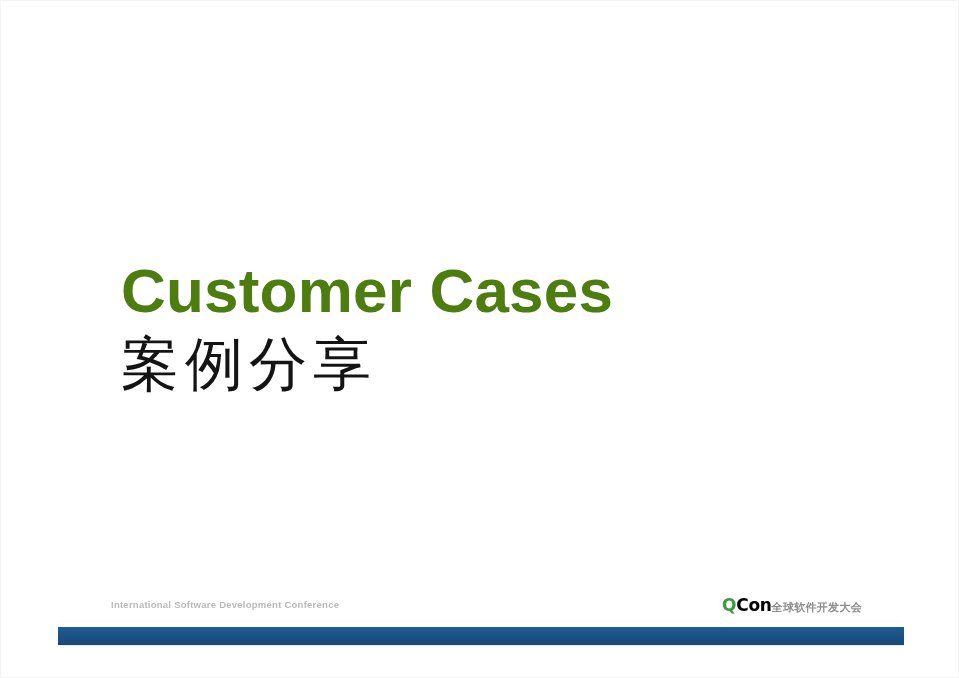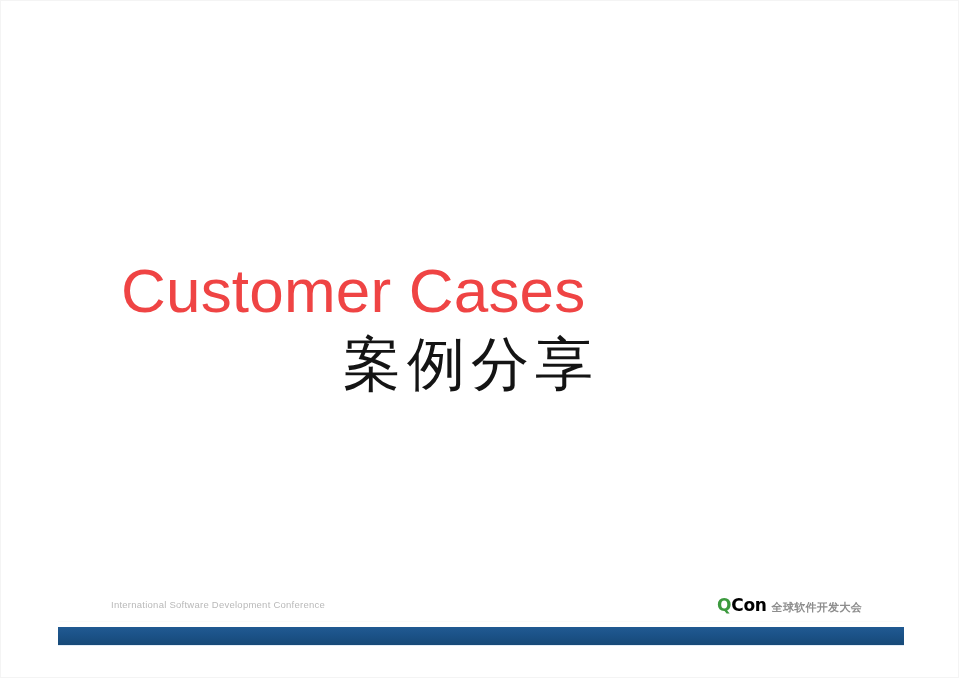--- a/index.html
+++ b/index.html
@@ -29,55 +29,54 @@
   .title-block {
     position: absolute;
     left: 120px;
     top: 258px;
     width: 700px;
   }
 
   .title-main {
     font-family: "Liberation Sans", sans-serif;
     font-size: 62px;
-    font-weight: 400;
+    font-weight: 700;
     line-height: 1.02;
     letter-spacing: 0.2px;
-    color: #ef4444;
+    color: #4d7c0f;
     white-space: nowrap;
   }
 
   .title-sub {
     font-family: "Liberation Serif", "DejaVu Serif", serif;
     font-size: 58px;
     font-weight: 400;
     line-height: 1.15;
     letter-spacing: 6px;
     color: #141414;
     margin-top: 10px;
     white-space: nowrap;
-    text-align: center;
   }
 
   
   .footer {
     position: absolute;
     left: 0;
     right: 0;
     bottom: 0;
     height: 90px;
   }
 
   .footer-tagline {
     position: absolute;
     left: 110px;
     top: 12px;
     font-family: "Liberation Sans", sans-serif;
     font-size: 9.5px;
-    font-weight: 400;
+    font-weight: 700;
     letter-spacing: 0.25px;
     color: #b9b9b9;
     white-space: nowrap;
   }
 
   .footer-logo {
     position: absolute;
     right: 96px;
     top: 8px;
     display: flex;
@@ -99,21 +98,20 @@
     font-weight: 700;
     color: #000000;
     letter-spacing: -0.3px;
   }
 
   .logo-cn {
     font-family: "DejaVu Sans", "Liberation Sans", sans-serif;
     font-size: 11px;
     font-weight: 600;
     color: #8d8d8d;
-    margin-left: 5px;
     letter-spacing: 0.3px;
   }
 
   
   .accent-bar {
     position: absolute;
     left: 57px;
     top: 40px;
     width: 846px;
     height: 18px;

